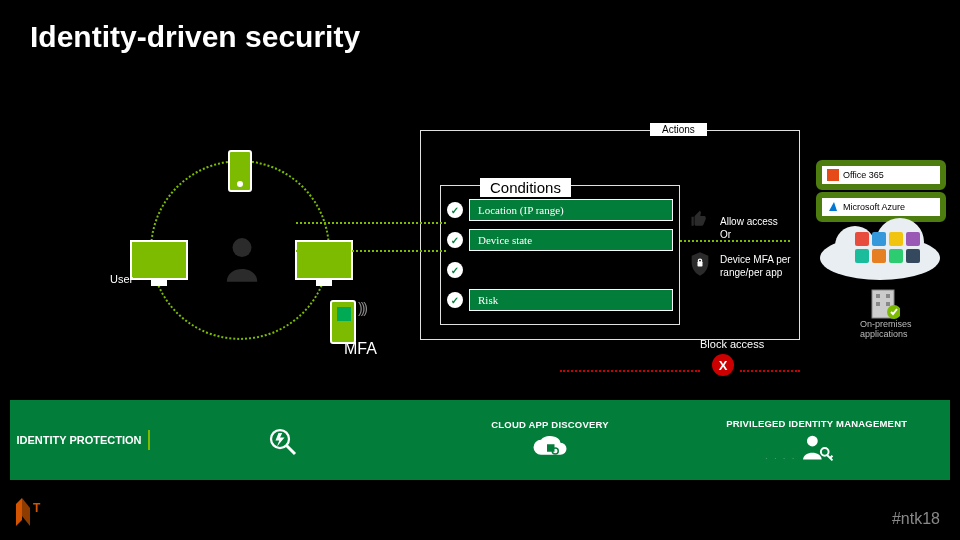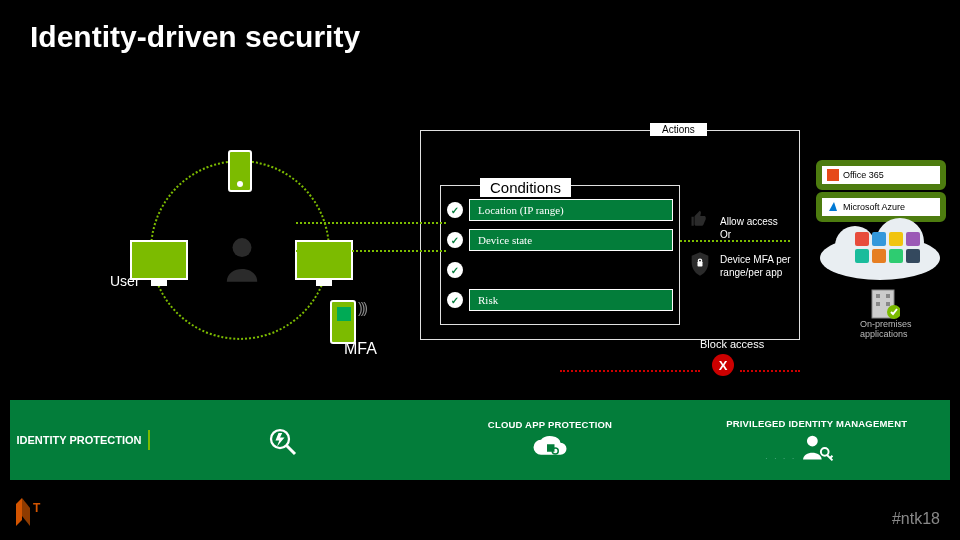--- a/index.html
+++ b/index.html
@@ -43,21 +43,21 @@
   }
   .conditions-box .cond-row:first-child { margin-top: 10px; }
 
   
   .user-area { position: absolute; left: 100px; top: 160px; width: 280px; height: 200px; }
   .dotted-circle {
     position: absolute; left: 50px; top: 0; width: 180px; height: 180px;
     border: 2px dotted #7cbb00; border-radius: 50%;
   }
   .user-label { position: absolute; left: 78px; top: 260px; top: 108px; left: 0; font-size: 13px; color:#fff;}
-  .user-label { position: absolute; left: 0; top: 108px; font-size: 14px; }
+  .user-label { position: absolute; left: 0; top: 108px; font-size: 11px; }
   .monitor {
     position: absolute; width: 58px; height: 40px; background: #7cbb00; border: 2px solid #fff;
   }
   .monitor::after { content:''; position:absolute; bottom:-8px; left:50%; transform:translateX(-50%); width:16px; height:6px; background:#fff;}
   .monitor.left { left: 30px; top: 80px; }
   .monitor.right { left: 195px; top: 80px; }
   .phone {
     position: absolute; left: 128px; top: -10px; width: 24px; height: 42px;
     background: #7cbb00; border: 2px solid #fff; border-radius: 3px;
   }
@@ -233,21 +233,21 @@
 <div class="band">
   <div class="band-seg first">IDENTITY PROTECTION</div>
   <div class="band-seg">
     <svg width="30" height="30" viewBox="0 0 40 40">
         <circle cx="16" cy="16" r="12" fill="none" stroke="#fff" stroke-width="3"></circle>
         <line x1="25" y1="25" x2="36" y2="36" stroke="#fff" stroke-width="4"></line>
         <polygon points="14,8 10,18 15,18 12,26 22,14 16,14 19,8" fill="#fff"></polygon>
       </svg>
   </div>
   <div class="band-seg">
-    <div class="band-title">CLOUD APP PROTECTION</div>
+    <div class="band-title">CLOUD APP DISCOVERY</div>
     <svg width="36" height="28" viewBox="0 0 48 34">
         <path d="M38 26 H12 a10 10 0 0 1 0-20 a14 10 0 0 1 26 4 a8 8 0 0 1 0 16z" fill="#fff"></path>
         <rect x="20" y="12" width="10" height="10" fill="#037d3a"></rect>
         <circle cx="31" cy="21" r="4" fill="none" stroke="#037d3a" stroke-width="2"></circle>
       </svg>
   </div>
   <div class="band-seg">
     <div class="band-title">PRIVILEGED IDENTITY MANAGEMENT</div>
     <svg width="34" height="30" viewBox="0 0 44 38">
         <circle cx="16" cy="10" r="7" fill="#fff"></circle>

